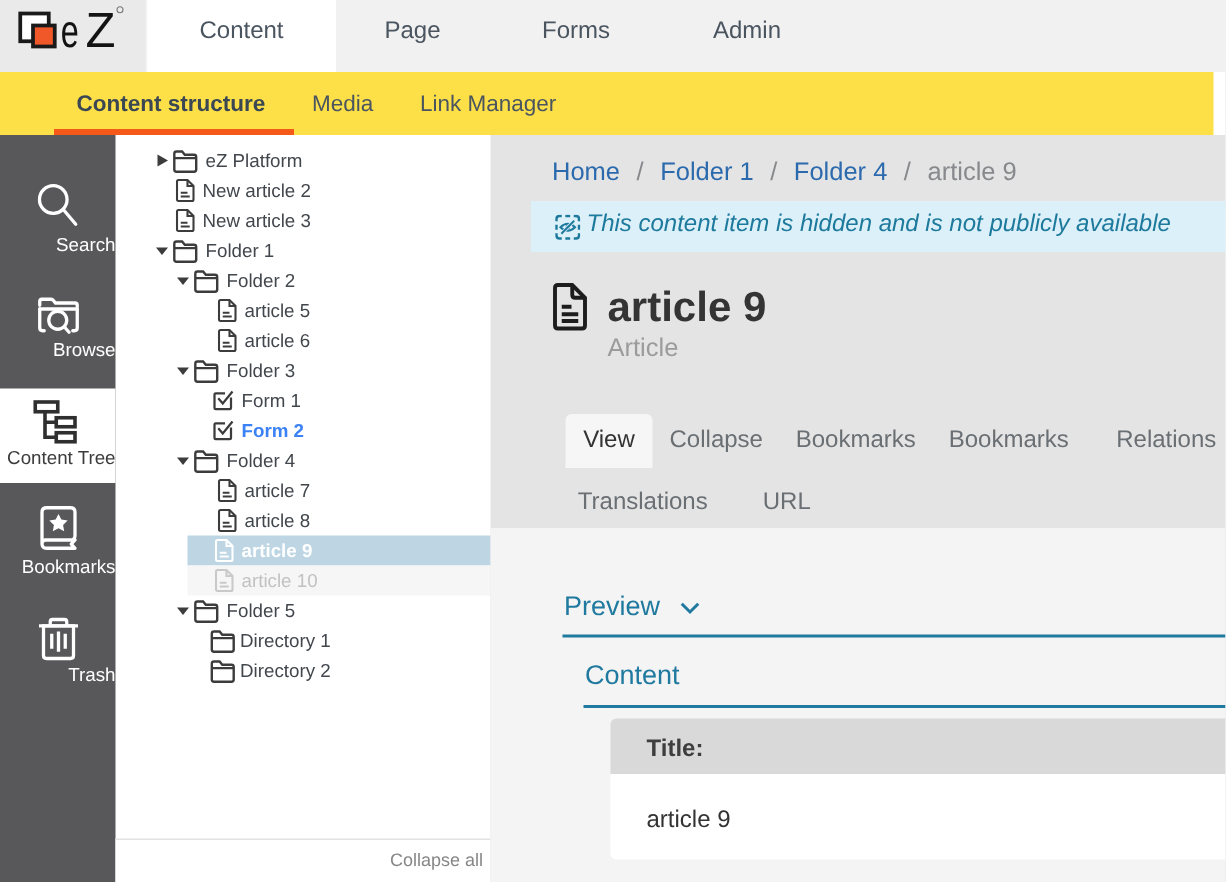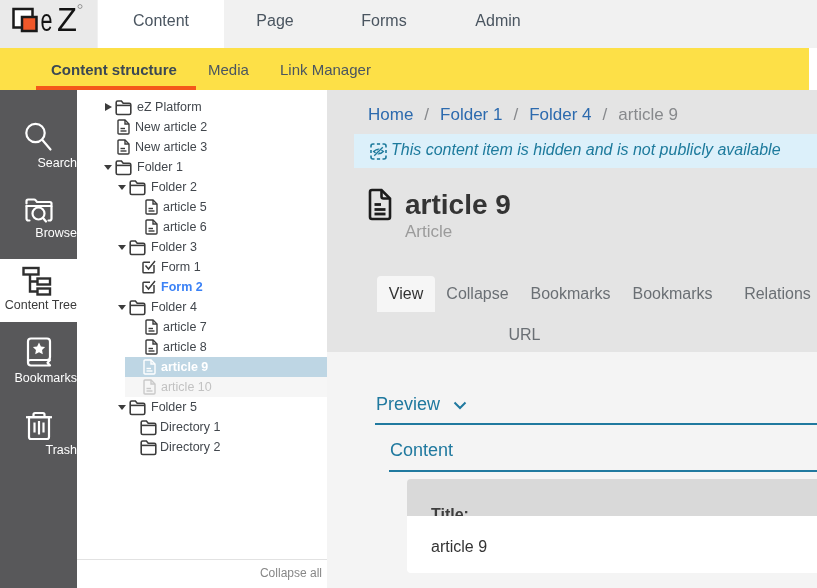--- a/index.html
+++ b/index.html
@@ -47,21 +47,21 @@
 #title { position:absolute; left:78px; top:99px; font-size:28px; line-height:32px; font-weight:bold; color:#343434; }
 #subtitle { position:absolute; left:78px; top:132px; font-size:17px; color:#9b9b9b; }
 .ctab { position:absolute; height:36px; line-height:36px; font-size:16px; color:#6a6f74; text-align:center; }
 #ctab-view { left:50px; top:186px; width:58px; background:#f6f6f6; border-radius:4px 4px 0 0; color:#333; }
 #lower { position:absolute; left:0; top:262px; width:490px; height:236px; background:#f4f4f4; }
 #preview { position:absolute; left:49px; top:42px; font-size:18px; color:#20799f; }
 #prevline { position:absolute; left:48px; top:71px; width:442px; height:2px; background:#20799f; }
 #contenthead { position:absolute; left:63px; top:88px; font-size:18px; color:#20799f; }
 #contline { position:absolute; left:62px; top:118px; width:428px; height:2px; background:#20799f; }
 #titlerow { position:absolute; left:80px; top:127px; width:410px; height:37px; background:#d9d9d9; border-radius:4px 0 0 0; }
-#titlerow span { position:absolute; left:24px; top:27px; font-size:16px; font-weight:bold; color:#3e3e3e; }
+#titlerow span { position:absolute; left:24px; top:12px; font-size:16px; font-weight:bold; color:#3e3e3e; }
 #valuerow { position:absolute; left:80px; top:164px; width:410px; height:57px; background:#fff; border-radius:0 0 0 4px; }
 #valuerow span { position:absolute; left:24px; top:22px; font-size:16px; color:#333; }
 </style>
 </head>
 <body>
 
 <div id="topbar">
   <div id="logobox">
     <svg width="97" height="48" viewBox="0 0 97 48">
       <rect x="13.5" y="9" width="19" height="18.5" fill="#fff" stroke="#1a1a1a" stroke-width="2.5"></rect>
@@ -316,20 +316,21 @@
     <line x1="6.5" y1="26" x2="17.5" y2="26" stroke-width="2.8"></line>
   </svg>
   <div id="title">article 9</div>
   <div id="subtitle">Article</div>
 
   <div class="ctab" id="ctab-view">View</div>
   <div class="ctab" style="left:112px; top:186px; width:77px;">Collapse</div>
   <div class="ctab" style="left:197px; top:186px; width:93px;">Bookmarks</div>
   <div class="ctab" style="left:298px; top:186px; width:95px;">Bookmarks</div>
   <div class="ctab" style="left:403px; top:186px; width:95px;">Relations</div>
+  <div class="ctab" style="left:50px; top:227px; width:103px;">Translations</div>
   <div class="ctab" style="left:165px; top:227px; width:65px;">URL</div>
 
   <div id="lower">
     <div id="preview">Preview
       <svg width="14" height="9" viewBox="0 0 14 9" style="margin-left:8px;" fill="none" stroke="#20799f" stroke-width="2">
           <path d="M1.5 1.5 L7 7 L12.5 1.5"></path>
         </svg>
     </div>
     <div id="prevline"></div>
     <div id="contenthead">Content</div>

